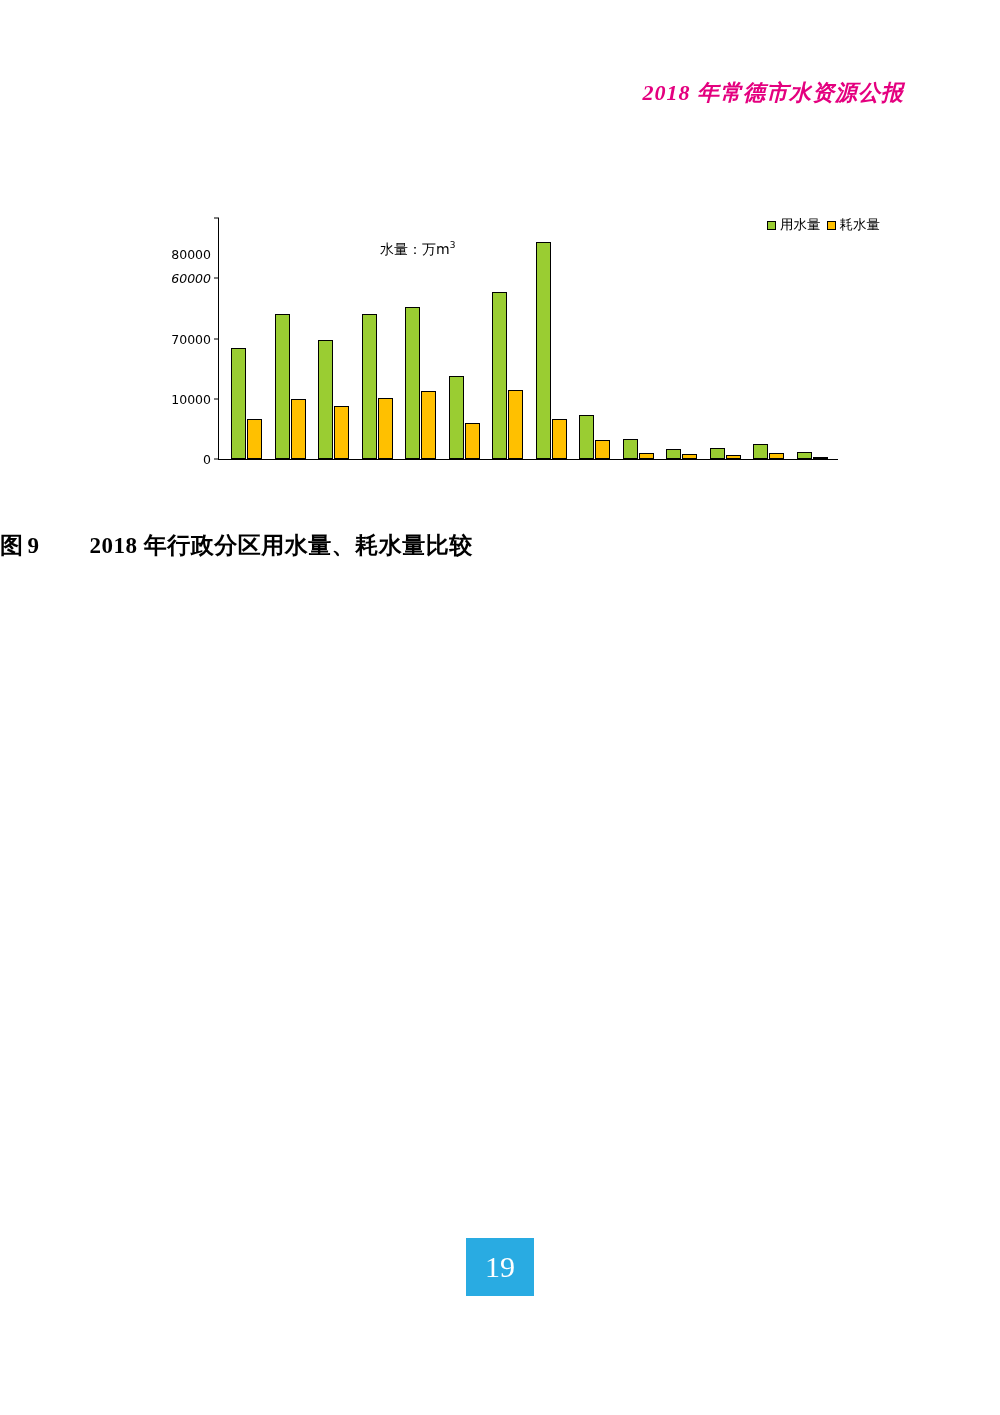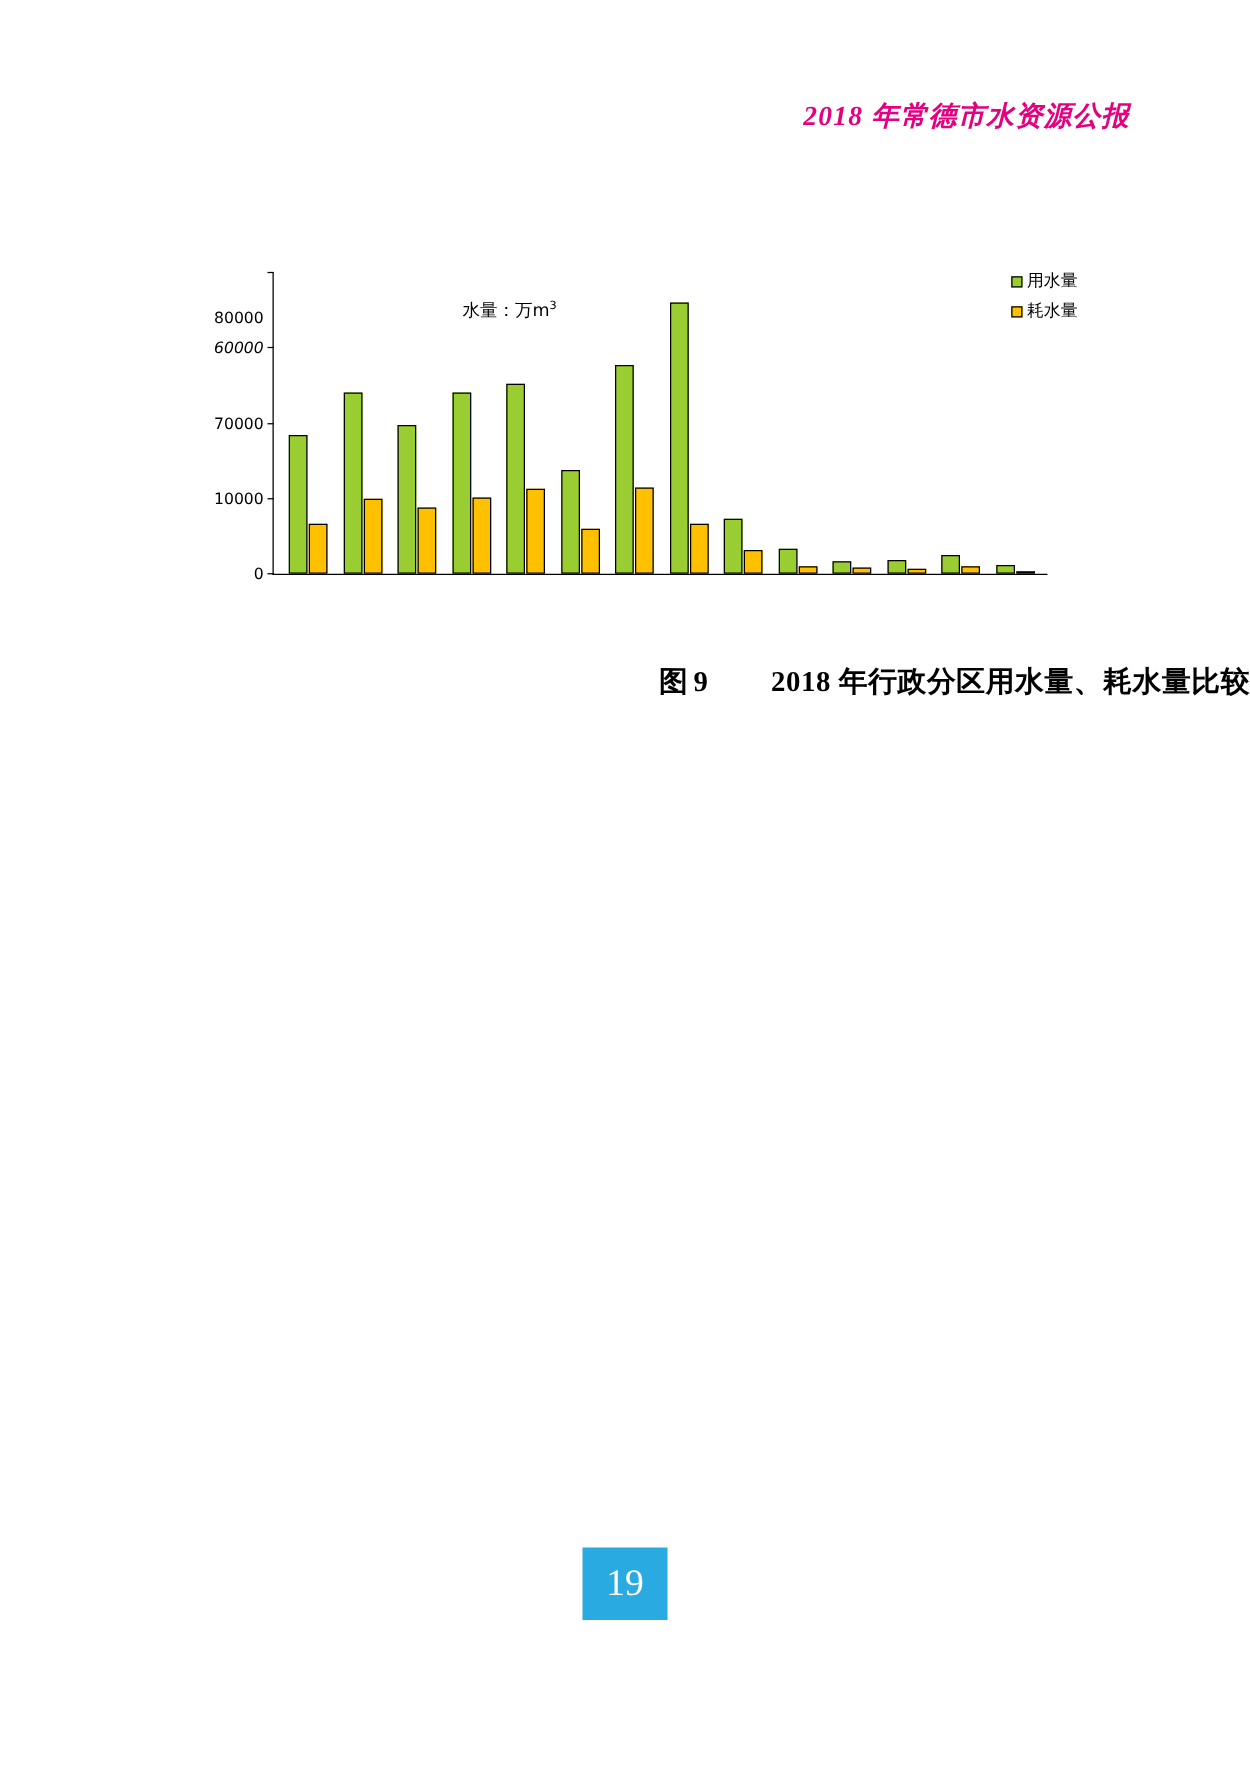--- a/index.html
+++ b/index.html
@@ -66,21 +66,21 @@
   .y-tick-mark {
     position: absolute;
     right: 100%;
     width: 5px;
     height: 0;
     border-top: 1.5px solid #000;
     transform: translateY(-50%);
   }
   .axis-note {
     position: absolute;
-    left: 151px;
+    left: 161px;
     top: 22px;
     font-family: "DejaVu Sans", sans-serif;
     font-size: 14px;
     white-space: nowrap;
   }
   .axis-note sup { font-size: 9px; vertical-align: super; }
 
   .bars {
     position: absolute;
     left: 0;
@@ -123,24 +123,24 @@
   .x-label {
     flex: 1 1 0;
     text-align: center;
     font-family: "DejaVu Sans", sans-serif;
     font-size: 12.5px;
     white-space: nowrap;
   }
 
   .legend {
     position: absolute;
-    right: 18px;
+    right: 0;
     top: 16px;
     display: flex;
-    flex-direction: column;
+    flex-direction: row;
     gap: 6px;
   }
   .legend-item {
     display: flex;
     align-items: center;
     gap: 4px;
     font-family: "DejaVu Sans", sans-serif;
     font-size: 13.5px;
     white-space: nowrap;
   }
@@ -153,21 +153,21 @@
   }
   .swatch.use { background: #9acd32; }
   .swatch.consume { background: #ffc000; }
 
   
   .caption {
     position: absolute;
     left: 0;
     right: 0;
     top: 530px;
-    text-align: right;
+    text-align: left;
     font-family: "Liberation Serif", serif;
     font-weight: bold;
     font-size: 23px;
     letter-spacing: 0.5px;
   }
   .caption .num { margin: 0 4px; }
   .caption .gap { display: inline-block; width: 46px; }
 
   
   .page-number {

